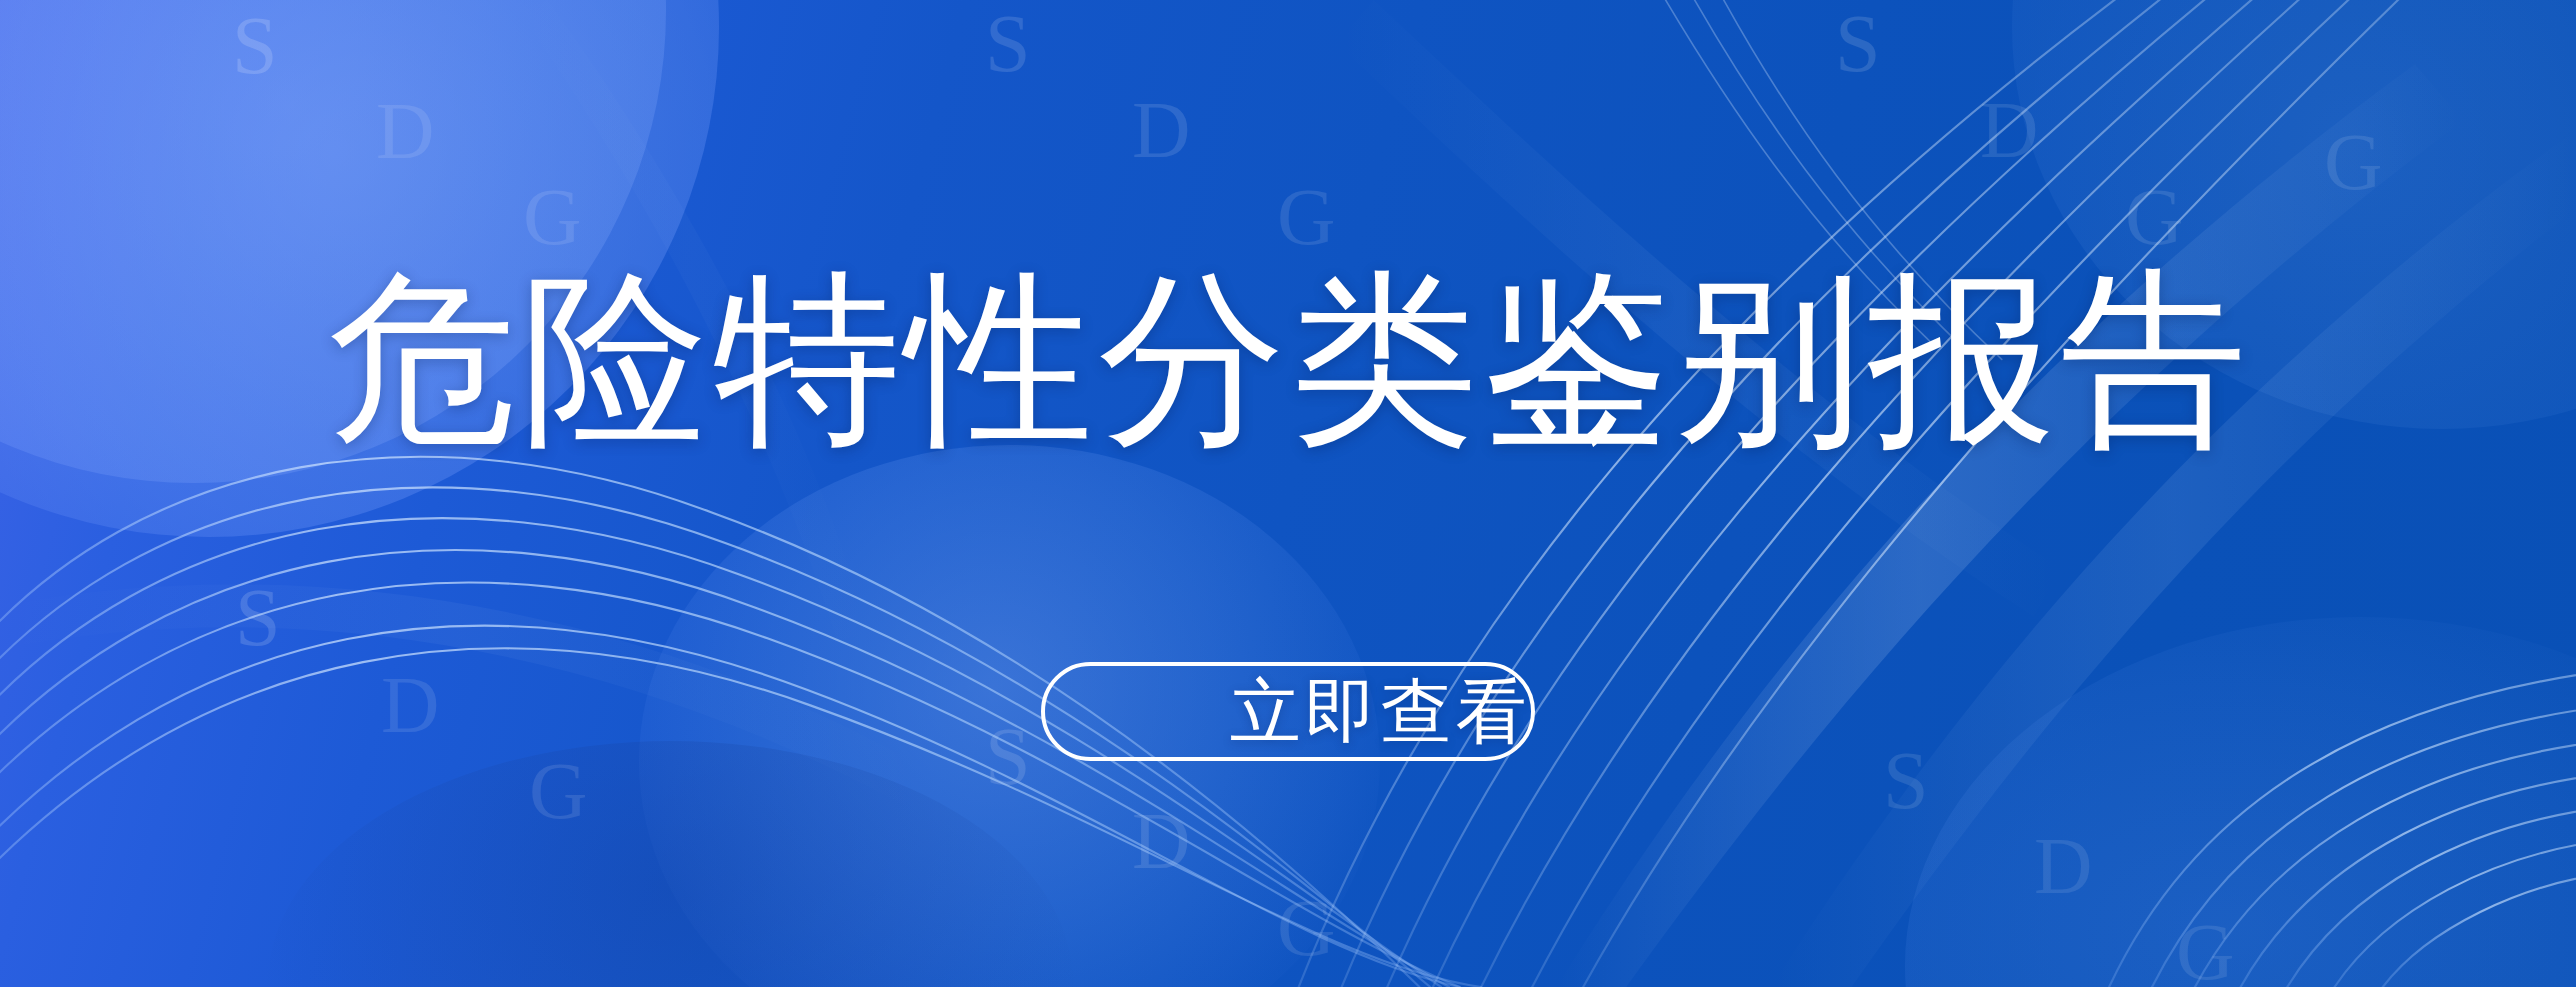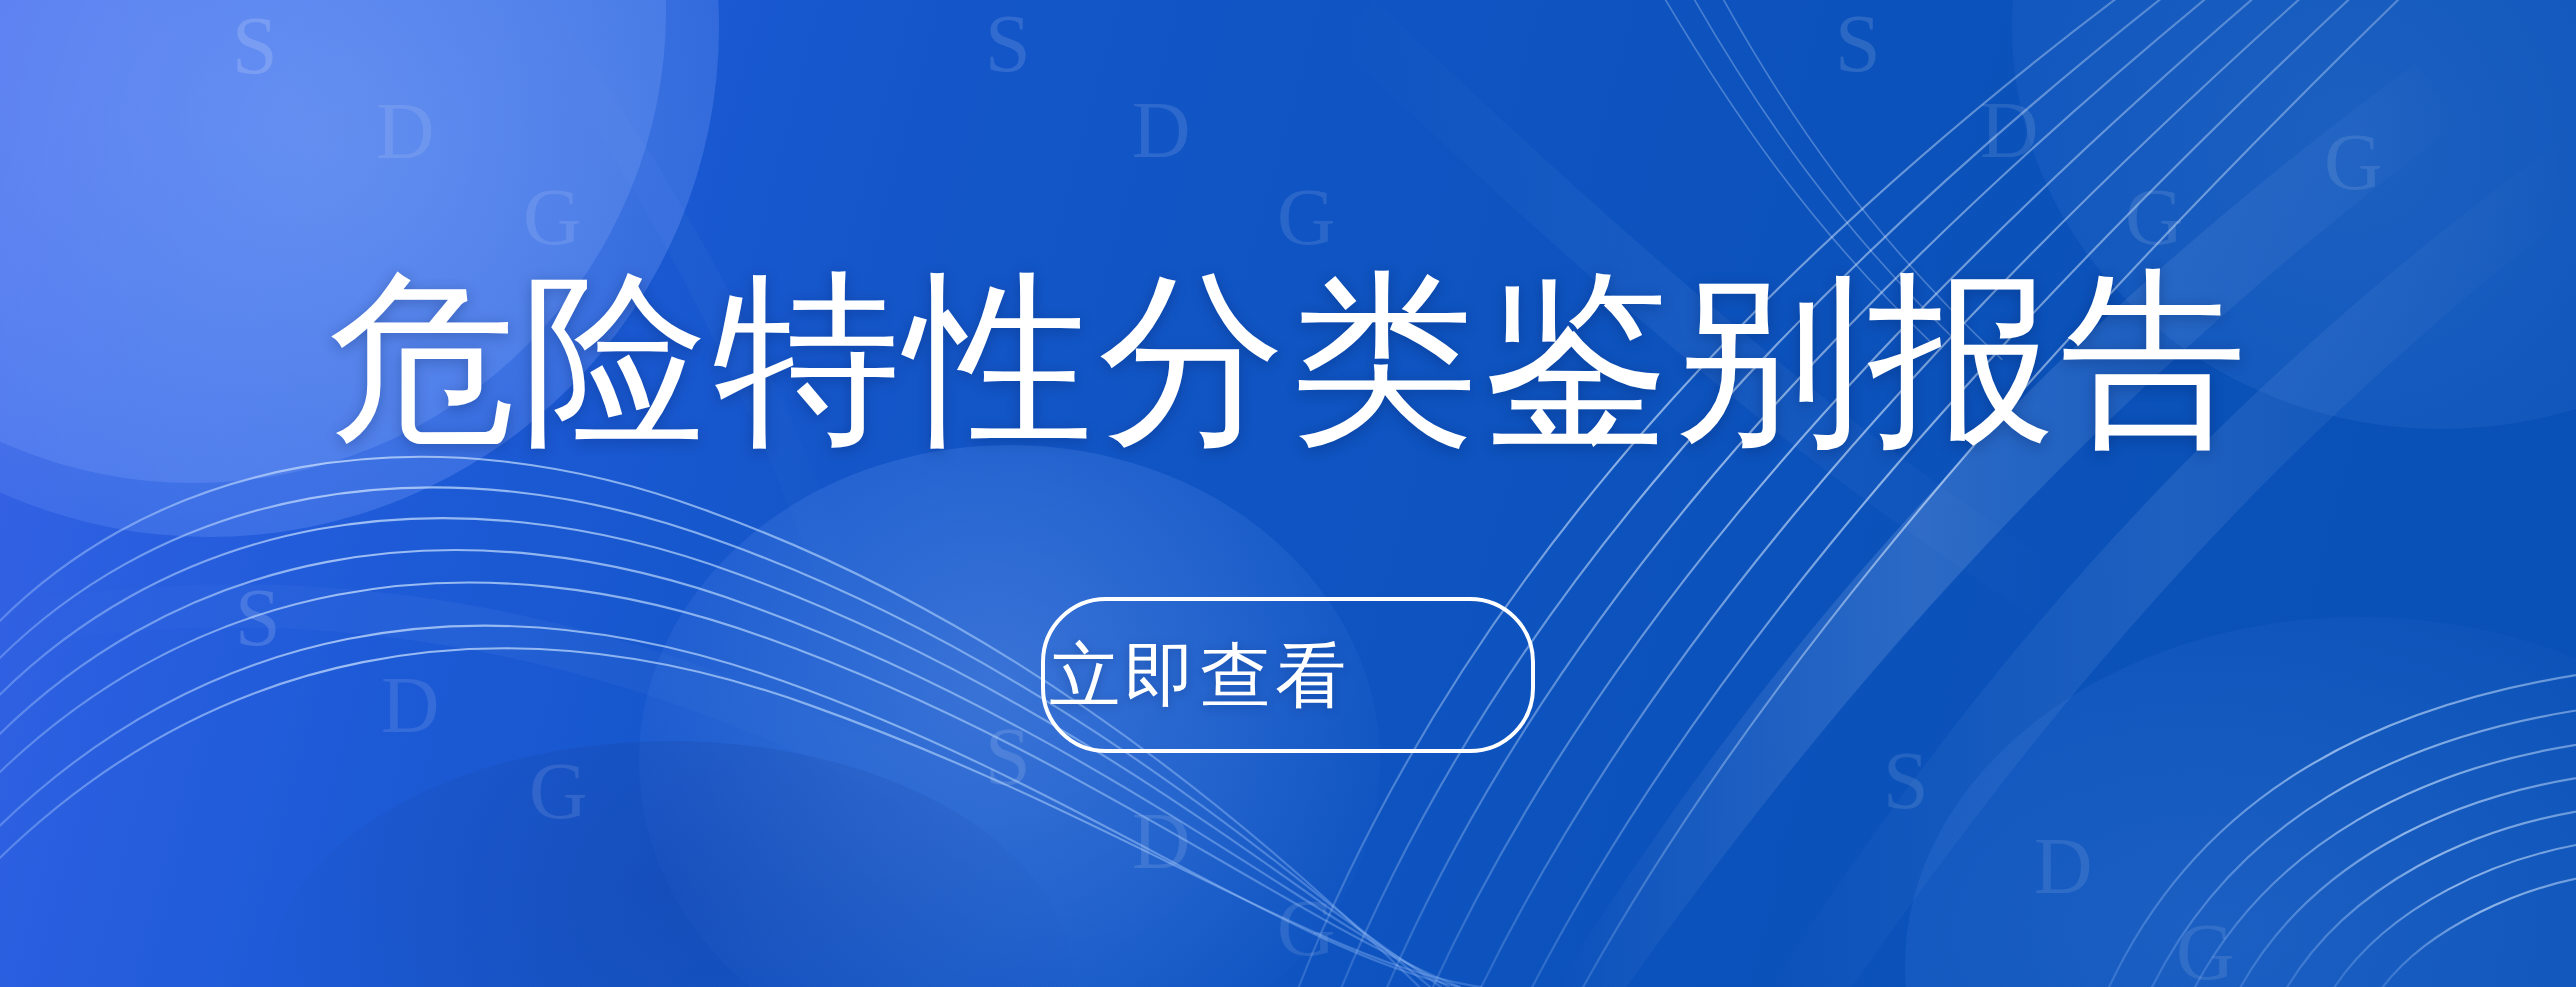--- a/index.html
+++ b/index.html
@@ -122,27 +122,28 @@
     font-weight: 400;
     font-size: 187px;
     line-height: 1;
     letter-spacing: 5.4px;
     color: #ffffff;
     white-space: nowrap;
     text-shadow: 0 3.2px 14px rgba(4,26,80,0.30);
     padding-left: 5.4px;
   }
   #cta {
+    margin-top: 65px;
     width: 494px;
-    height: 156px;
+    height: 99px;
     border: 4.8px solid #ffffff;
     border-radius: 65px;
     display: flex;
     align-items: center;
-    justify-content: flex-start;
+    justify-content: flex-end;
     box-sizing: border-box;
     background: transparent;
     cursor: pointer;
   }
   #cta-label {
     font-family: "Liberation Sans", "DejaVu Sans", sans-serif;
     font-size: 71px;
     line-height: 1;
     letter-spacing: 4.3px;
     color: #ffffff;

